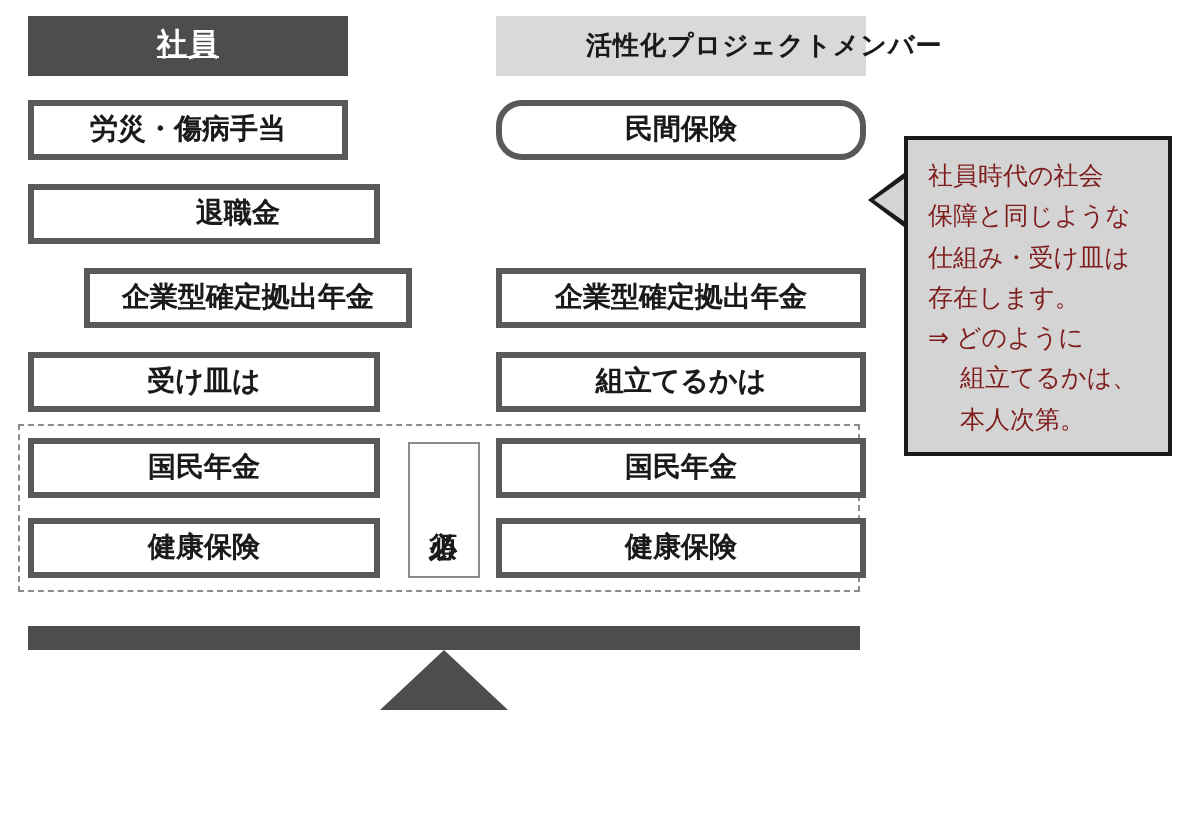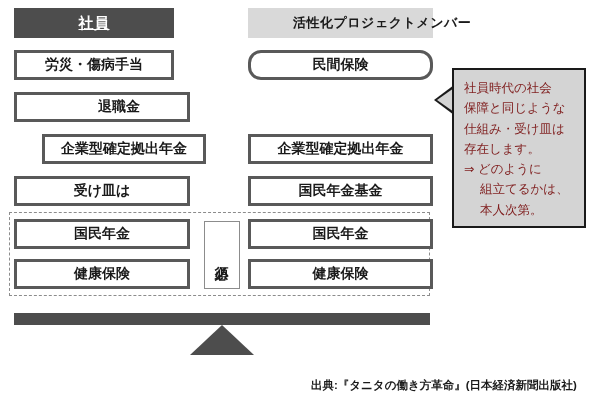--- a/index.html
+++ b/index.html
@@ -155,21 +155,21 @@
 
   <div class="item-box" style="left:14px; top:176px; width:176px;">受け皿は</div>
 
   <div class="col-header light" style="left:248px; top:8px; width:185px;padding-left:45px;">活性化プロジェクトメンバー</div>
 
   <div class="item-box" style="left:248px; top:50px; width:185px;border-radius:13px;">民間保険</div>
 
 
   <div class="item-box" style="left:248px; top:134px; width:185px;">企業型確定拠出年金</div>
 
-  <div class="item-box" style="left:248px; top:176px; width:185px;">国民年金基金</div>
+  <div class="item-box" style="left:248px; top:176px; width:185px;">組立てるかは</div>
 
   <div class="dashed-group" style="left:9px; top:212px; width:421px; height:84px;"></div>
 
   <div class="item-box" style="left:14px; top:219px; width:176px;">国民年金</div>
 
   <div class="item-box" style="left:14px; top:259px; width:176px;">健康保険</div>
 
   <div class="item-box" style="left:248px; top:219px; width:185px;">国民年金</div>
 
   <div class="item-box" style="left:248px; top:259px; width:185px;">健康保険</div>
@@ -188,15 +188,14 @@
 存在します。
 ⇒ どのように
 　 組立てるかは、
 　 本人次第。</div>
   </div>
 
   <div class="balance-bar" style="left:14px; top:313px; width:416px; height:12px;"></div>
 
   <div class="fulcrum" style="left:190px; top:325px;"></div>
 
-  <div class="attribution" style="left:311px; top:378px;">出典:『タニタの働き方革命』(日本経済新聞出版社)</div>
 
 </div>
 
 </body></html>

